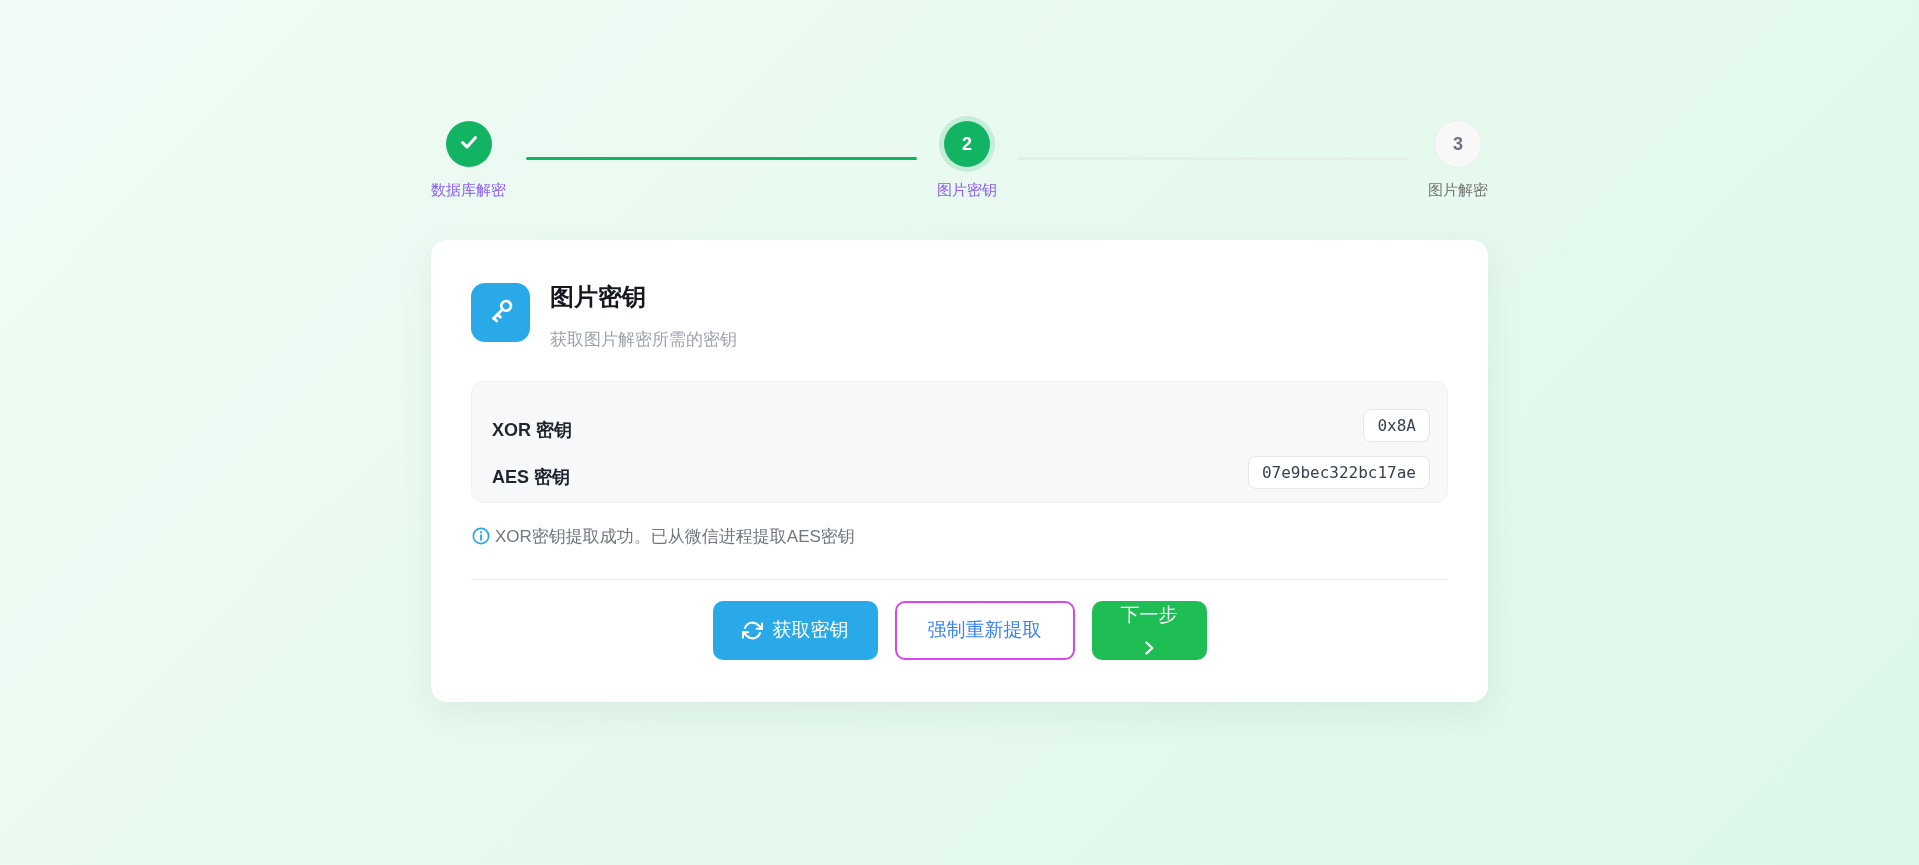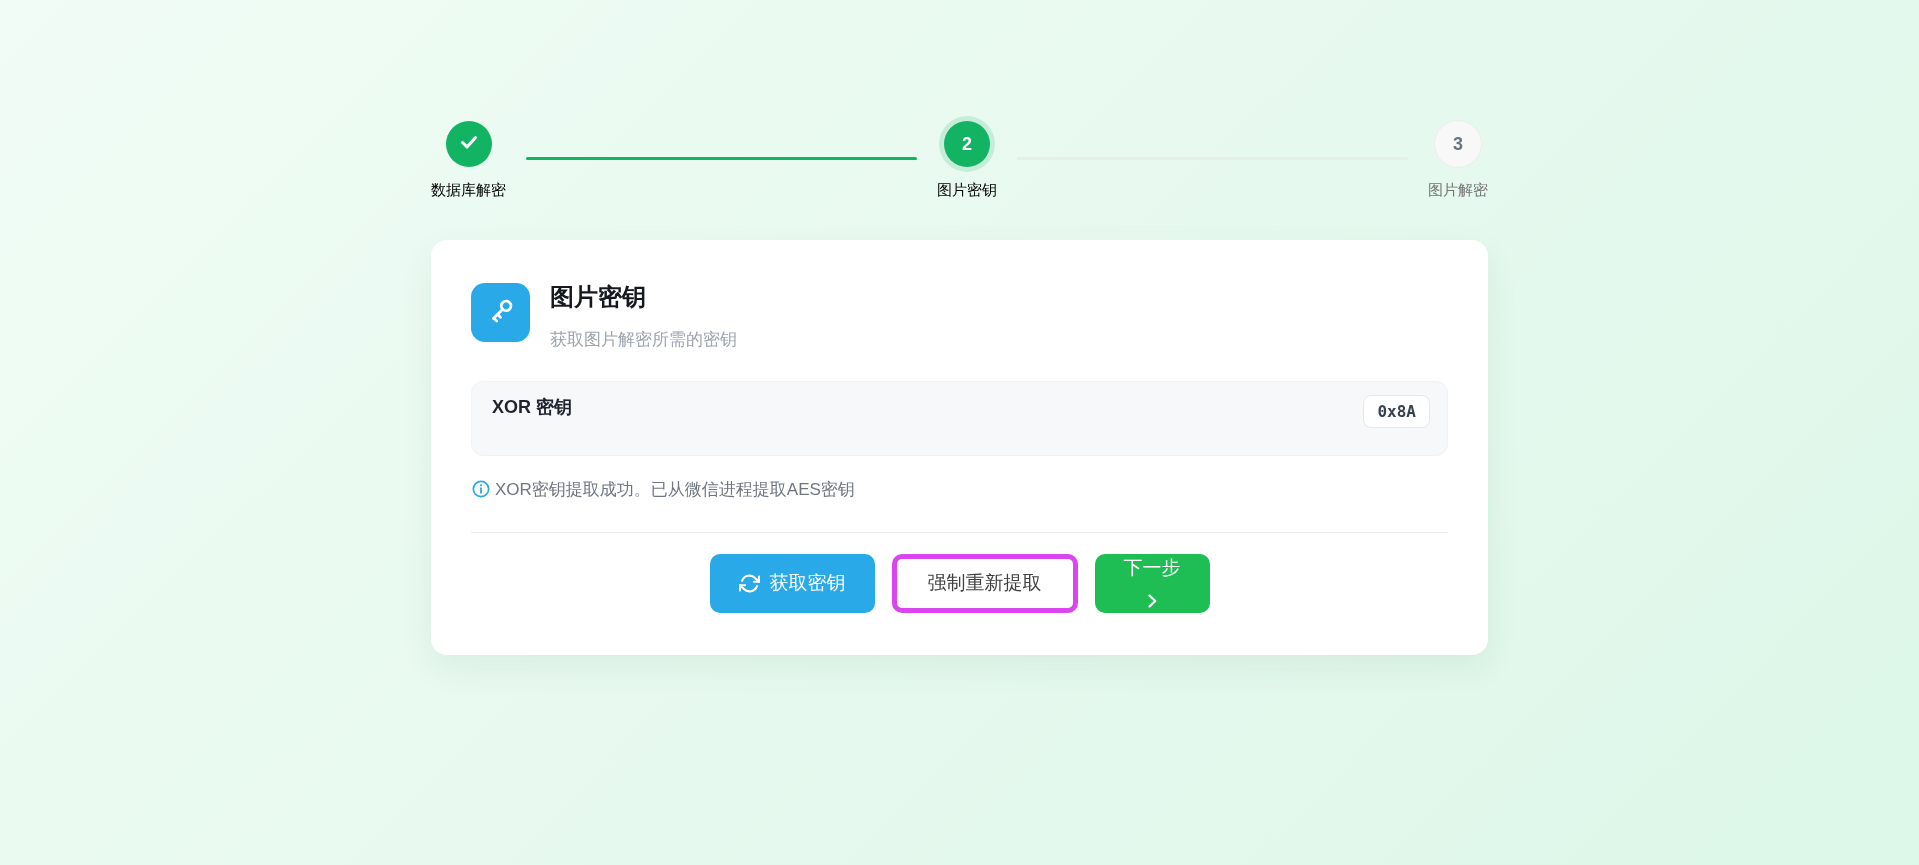--- a/index.html
+++ b/index.html
@@ -15,21 +15,21 @@
   .step { display: flex; flex-direction: column; align-items: center; }
   .circle {
     width: 46px; height: 46px; border-radius: 50%;
     display: flex; align-items: center; justify-content: center;
     font-size: 18px; font-weight: bold;
   }
   .circle.done, .circle.active { background: #12B464; color: #ffffff; }
   .circle.active { box-shadow: 0 0 0 5px #C5EDD8; }
   .circle.pending { background: #F7F8F7; color: #6B7280; box-shadow: 0 0 0 1px #ECEEEC; }
   .step-label { margin-top: 14px; font-size: 15px; }
-  .step-label.green { color: #000000; text-align: right; }
+  .step-label.green { color: #8b5cf6; text-align: right; }
   .step-label.gray  { color: #737373; }
   .connector { flex: 1 1 auto; height: 3px; border-radius: 2px; margin: 36px 20px 0 20px; }
   .connector.filled { background: #12B464; }
   .connector.empty  { background: #E4EFE6; }
 
   
   .card {
     margin-top: 40px; background: #ffffff; border-radius: 16px;
     padding: 43px 40px 42px 40px;
     box-shadow: 0 12px 34px rgba(30, 90, 60, 0.07);
@@ -39,41 +39,41 @@
     width: 59px; height: 59px; border-radius: 14px; background: #29A9E8;
     display: flex; align-items: center; justify-content: center; flex: 0 0 auto;
   }
   .card-title { font-size: 24px; font-weight: bold; color: #15181E; line-height: 1.2; }
   .card-subtitle { font-size: 17px; color: #9CA3AF; margin-top: 16px; }
 
   .kv-panel {
     margin-top: 30px; background: #F7F8FA; border: 1px solid #F0F2F5;
     border-radius: 12px; padding: 13px 17px 13px 20px;
   }
-  .kv-row { height: 47px; display: flex; align-items: flex-start; justify-content: space-between; }
+  .kv-row { height: 47px; display: flex; align-items: flex-end; justify-content: space-between; }
   .kv-label { font-size: 18px; font-weight: 600; color: #1F242E; }
   .kv-value {
     background: #ffffff; border: 1px solid #E5E7EB; border-radius: 8px;
     padding: 5px 13px; font-family: "DejaVu Sans Mono", "Liberation Mono", monospace;
-    font-size: 16px; color: #374151; line-height: 21px; font-weight: bold;
+    font-size: 16px; color: #374151; line-height: 21px;
   }
 
   .info-row { margin-top: 22px; display: flex; align-items: center; gap: 4px; }
   .info-text { font-size: 17px; color: #6F7680; }
 
   .divider { margin-top: 31px; border: none; border-top: 1px solid #E8EAED; }
 
   .actions { margin-top: 21px; display: flex; justify-content: center; gap: 17px; }
   .btn {
     height: 59px; border-radius: 10px; border: none; cursor: pointer;
     display: inline-flex; align-items: center; justify-content: center; gap: 10px;
     font-size: 19px; font-family: inherit; padding: 16px 29px;
   }
   .btn-blue  { background: #29A9E8; color: #ffffff; }
-  .btn-outline { background: #ffffff; color: #404040; border: 5px solid #d946ef; padding: 8px 31px; }
+  .btn-outline { background: #ffffff; color: #3b82f6; border: 2px solid #d946ef; padding: 8px 31px; }
   .btn-green { background: #1FBE55; color: #ffffff; flex-direction: column; }
 
   .skip-row { margin-top: 27px; text-align: center; }
   .skip-link { font-size: 17px; color: #6F7680; text-decoration: none; cursor: pointer; }
 </style>
 </head>
 <body>
 
 <div class="wrap">
 
@@ -123,20 +123,24 @@
         <div class="card-title">图片密钥</div>
         <div class="card-subtitle">获取图片解密所需的密钥</div>
       </div>
     </div>
 
     <div class="kv-panel">
       <div class="kv-row">
         <span class="kv-label">XOR 密钥</span>
         <span class="kv-value">0x8A</span>
       </div>
+      <div class="kv-row">
+        <span class="kv-label">AES 密钥</span>
+        <span class="kv-value">07e9bec322bc17ae</span>
+      </div>
     </div>
 
     <div class="info-row">
       <span style="display:flex">
         <svg width="20" height="20" viewBox="0 0 24 24" fill="none">
           <circle cx="12" cy="12" r="9.2" stroke="#29A9E8" stroke-width="2"></circle>
           <line x1="12" y1="11" x2="12" y2="16.6" stroke="#29A9E8" stroke-width="2.2" stroke-linecap="round"></line>
           <circle cx="12" cy="7.6" r="1.35" fill="#29A9E8"></circle>
         </svg>
       </span>

